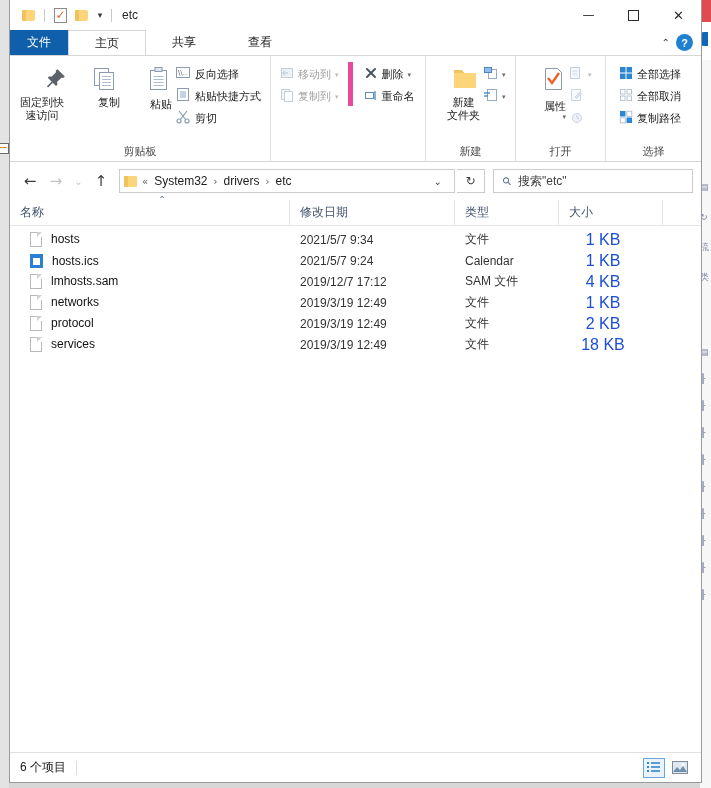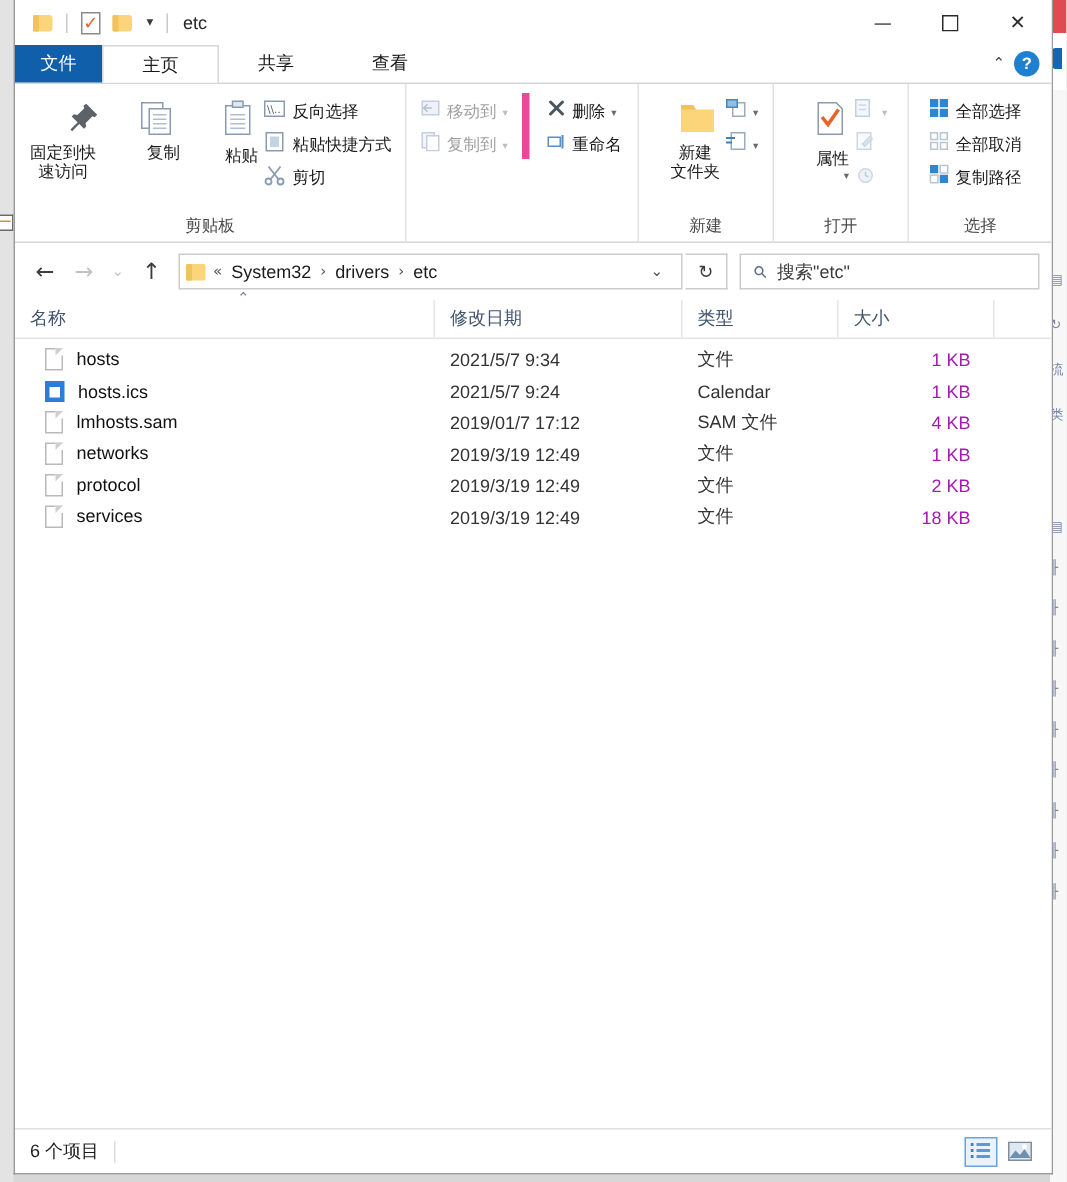--- a/index.html
+++ b/index.html
@@ -139,21 +139,21 @@
   .sortmark { position:absolute; top:-6px; left:148px; font-size:10px; color:#6e7d96;
     font-family:"DejaVu Sans", sans-serif; }
 
   
   .filelist { flex:1; background:#ffffff; overflow:hidden; padding-top:3px; }
   .frow { height:21px; display:flex; align-items:center; }
   .fname { width:280px; display:flex; align-items:flex-start; gap:9px; padding-left:20px; }
   .fname .t { font-size:12px; color:#111; }
   .fdate { width:165px; font-size:12px; color:#333; padding-left:10px; }
   .ftype { width:104px; font-size:12px; color:#333; padding-left:10px; }
-  .fsize { width:104px; font-size:12px; color:#a21caf; text-align:right; padding-right:16px; }
+  .fsize { width:104px; font-size:16px; color:#1d4ed8; text-align:center; padding-right:16px; }
 
   .doc-ico { width:12px; height:15px; position:relative; background:#ffffff;
     border:1px solid #b9b9b9; }
   .doc-ico::after { content:""; position:absolute; right:-1px; top:-1px; border-width:0 0 5px 5px;
     border-style:solid; border-color: transparent transparent #ffffff #cfcfcf; }
   .ics-ico { width:13px; height:14px; background:#2b7fd4; position:relative; }
   .ics-ico::after { content:""; position:absolute; left:3px; top:4px; width:7px; height:7px;
     background:#ffffff; }
 
   
@@ -559,21 +559,21 @@
         <div class="fdate">2021/5/7 9:24</div>
         <div class="ftype">Calendar</div>
         <div class="fsize">1 KB</div>
       </div>
 
       <div class="frow">
         <div class="fname">
           <span class="doc-ico"></span>
           <span class="t">lmhosts.sam</span>
         </div>
-        <div class="fdate">2019/01/7 17:12</div>
+        <div class="fdate">2019/12/7 17:12</div>
         <div class="ftype">SAM 文件</div>
         <div class="fsize">4 KB</div>
       </div>
 
       <div class="frow">
         <div class="fname">
           <span class="doc-ico"></span>
           <span class="t">networks</span>
         </div>
         <div class="fdate">2019/3/19 12:49</div>

